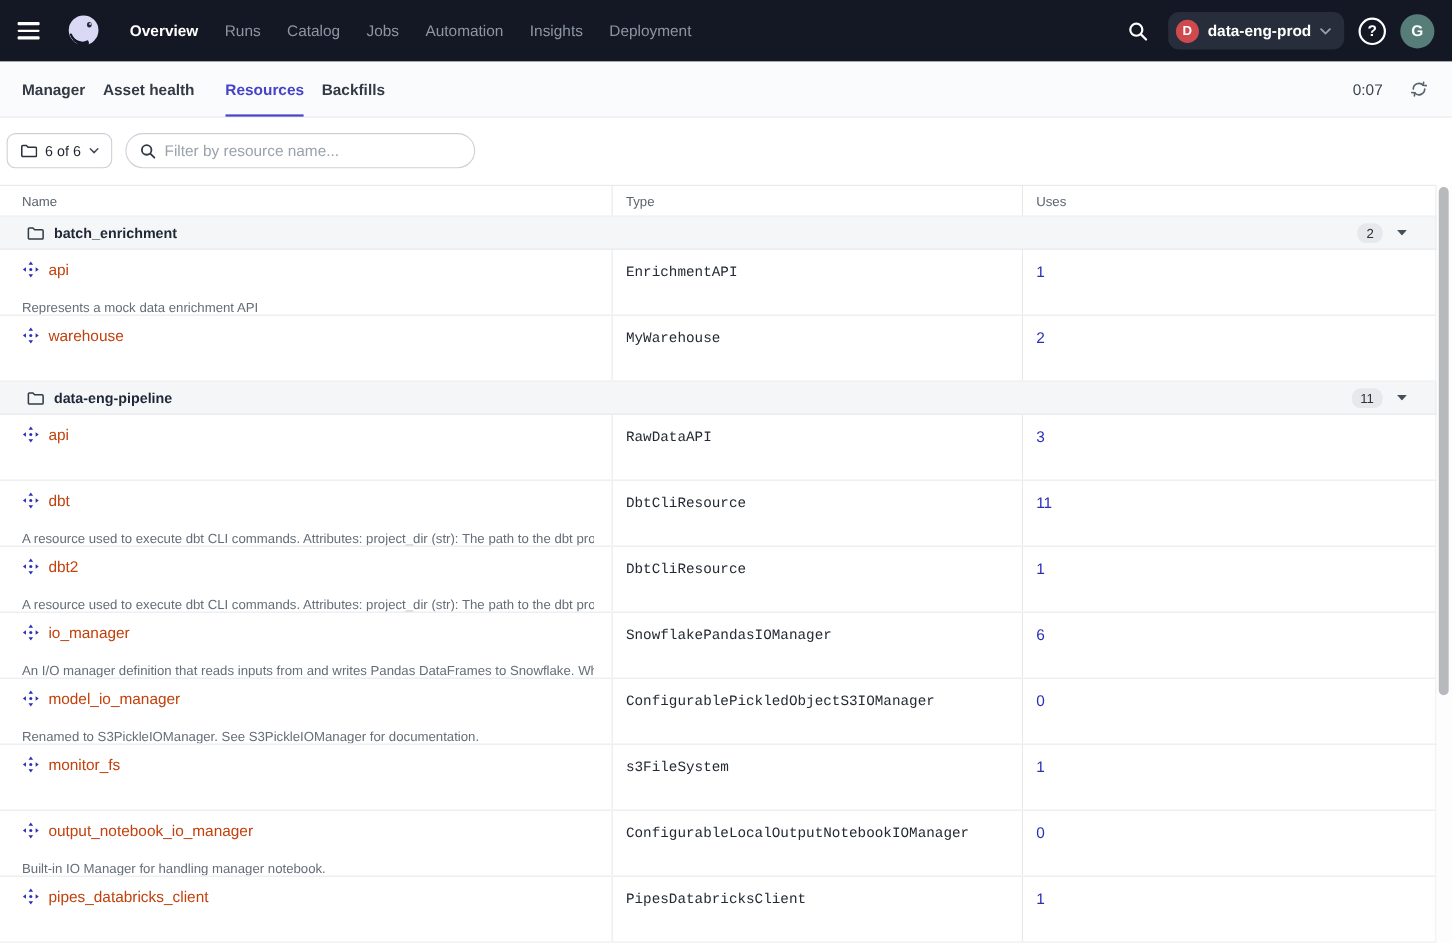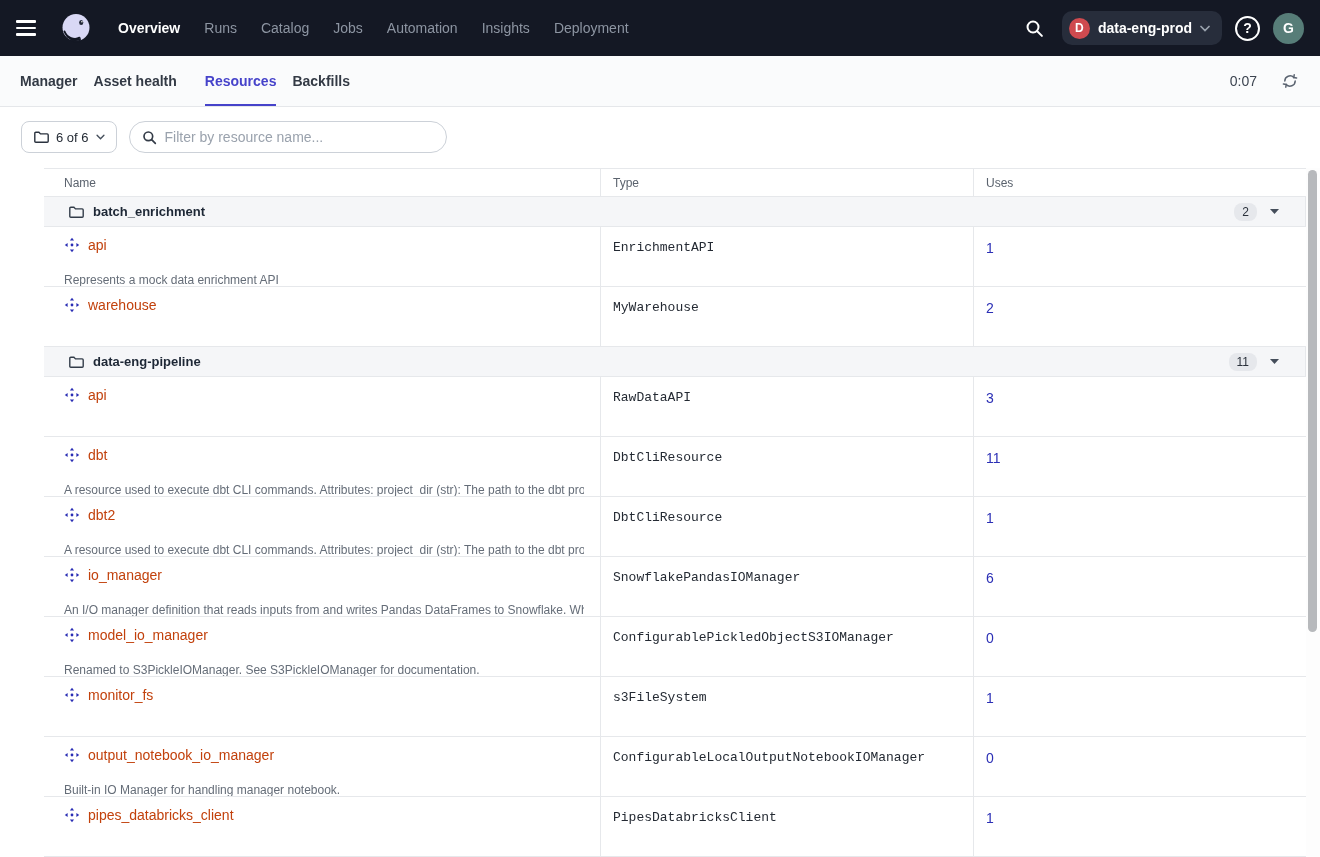--- a/index.html
+++ b/index.html
@@ -33,34 +33,34 @@
   .tabs { display: flex; gap: 16px; }
   .tab { display: flex; align-items: center; font-size: 14px; font-weight: 600; color: #333a45;
     cursor: pointer; position: relative; }
   .tab.active { color: #4643ca; margin-left: 12px; }
   .tab.active::after { content: ""; position: absolute; left: 0; right: 0; bottom: 0; height: 2px; background: #4643ca; }
   .tab-right { margin-left: auto; display: flex; align-items: center; gap: 25px; padding-right: 22px; }
   .timer { font-size: 14px; color: #3c4450; }
   .refresh { color: #5a6370; display: flex; cursor: pointer; }
 
   
-  .filterbar { display: flex; align-items: center; gap: 12px; padding: 14px 20px 15px 21px; background: #fff; }
+  .filterbar { display: flex; align-items: center; gap: 12px; padding: 14px 20px 15px 6px; background: #fff; }
   .count-btn { height: 32px; display: flex; align-items: center; gap: 7px; padding: 0 11px;
     border: 1px solid #ccd1d8; border-radius: 8px; background: #fff; cursor: pointer;
     font-size: 13px; font-weight: 500; color: #1f2630; }
   .count-btn svg { color: #2a323e; }
   .search-box { width: 318px; height: 32px; border: 1px solid #ccd1d8; border-radius: 16px;
     display: flex; align-items: center; gap: 8px; padding: 0 12px; background: #fff; }
   .search-box svg { color: #333b47; flex: none; }
   .search-box input { border: none; outline: none; flex: 1; font-size: 14px; color: #1f2630;
     font-family: "Liberation Sans", sans-serif; background: transparent; }
   .search-box input::placeholder { color: #9aa2ad; }
 
   
-  .table { width: 1306px; padding-left: 44px; }
+  .table { width: 1306px; }
   .thead { display: grid; grid-template-columns: 557px 373px 376px; height: 29px;
     border-top: 1px solid #e6e8eb; border-bottom: 1px solid #e6e8eb; }
   .th { font-size: 12px; color: #5b636e; display: flex; align-items: center;
     border-right: 1px solid #e6e8eb; padding-left: 12px; }
   .th:first-child { padding-left: 20px; }
   .group-row { height: 30px; background: #f5f6f8; border-bottom: 1px solid #e6e8eb;
     border-right: 1px solid #e6e8eb; display: flex; align-items: center; padding: 0 26px 0 24px; cursor: pointer; }
   .group-row svg.folder { color: #323c49; flex: none; }
   .group-name { font-size: 13px; font-weight: 600; color: #1d2735; margin-left: 9px; }
   .group-right { margin-left: auto; display: flex; align-items: center; gap: 13px; }

